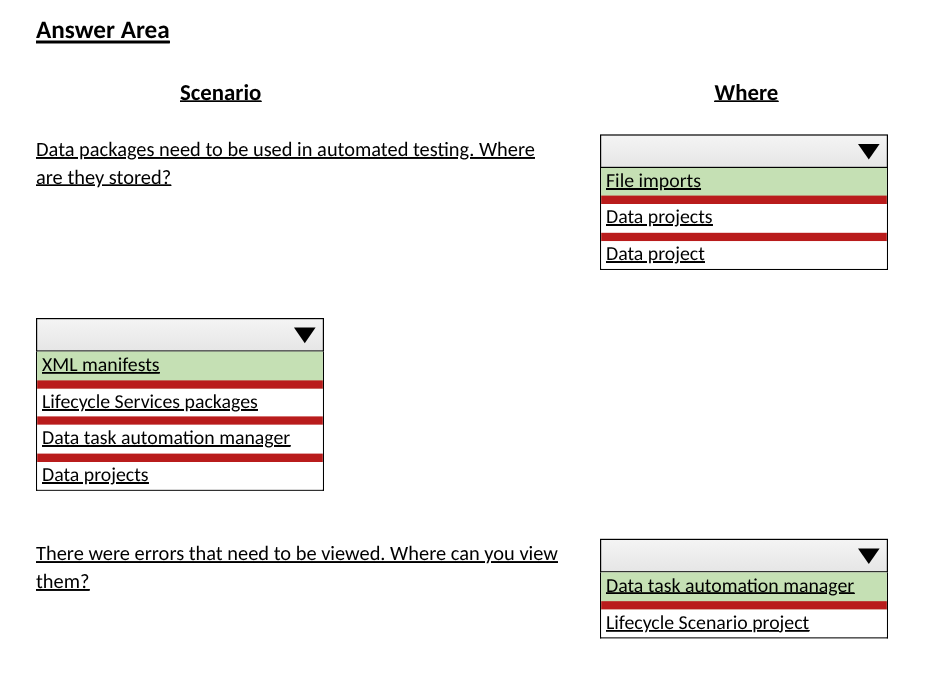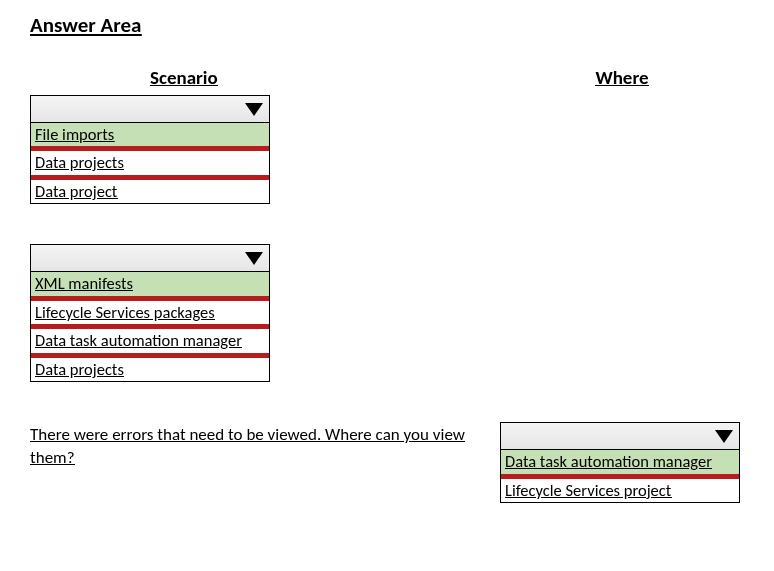--- a/index.html
+++ b/index.html
@@ -28,21 +28,21 @@
     .col-scenario {
       width: 470px;
     }
     .col-object {
       width: 244px;
     }
     .col-header {
       font-size: 19px;
       font-weight: bold;
       text-align: center;
-      margin-bottom: 6px;
+      margin-bottom: 23px;
     }
     .col-header.scenario-header {
       text-align: left;
       padding-left: 120px;
     }
     .row-group {
       margin-bottom: 40px;
     }
     .scenario-text {
       font-size: 17px;
@@ -68,21 +68,21 @@
       border-right: 9px solid transparent;
       border-top: 13px solid #000;
     }
     .dropdown-list {
       border: 1px solid #000;
       border-top: none;
       font-size: 16.5px;
     }
     .dropdown-item {
       padding: 1px 4px;
-      border-bottom: 5px solid #b91c1c;
+      border-bottom: 7px solid #b91c1c;
       background: #fff;
       line-height: 1.3;
       white-space: nowrap;
       overflow: hidden;
     }
     .dropdown-item:last-child {
       border-bottom: none;
     }
     .dropdown-item.selected {
       background: #c5e0b4;
@@ -106,20 +106,21 @@
   <div class="col-scenario">
     <div class="col-header scenario-header">Scenario</div>
   </div>
   <div class="col-object">
     <div class="col-header">Where</div>
   </div>
 </div>
 
 <div class="row-group">
   <div class="row-flex">
+    <div class="scenario-text">Data packages need to be used in automated testing. Where are they stored?</div>
     <div class="dropdown-block">
       <div class="dropdown-header">
         <div class="triangle-down"></div>
       </div>
       <div class="dropdown-list">
         <div class="dropdown-item selected">File imports</div>
         <div class="dropdown-item">Data projects</div>
         <div class="dropdown-item">Data project</div>
       </div>
     </div>
@@ -144,17 +145,17 @@
 
 <div class="row-group">
   <div class="row-flex">
     <div class="scenario-text">There were errors that need to be viewed. Where can you view them?</div>
     <div class="dropdown-block">
       <div class="dropdown-header">
         <div class="triangle-down"></div>
       </div>
       <div class="dropdown-list">
         <div class="dropdown-item selected">Data task automation  manager</div>
-        <div class="dropdown-item">Lifecycle Services project</div>
+        <div class="dropdown-item">Lifecycle Scenario project</div>
       </div>
     </div>
   </div>
 </div>
 
 </body></html>

